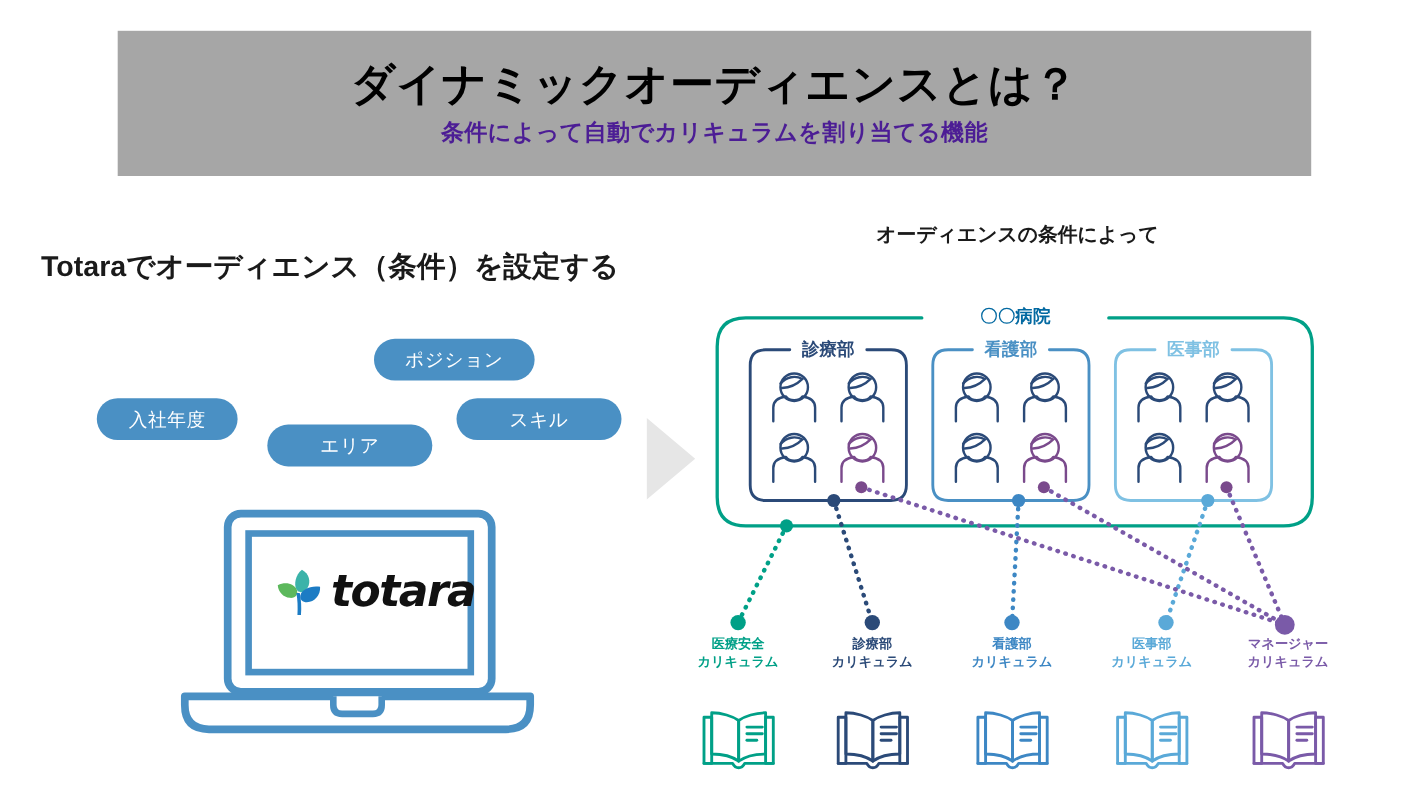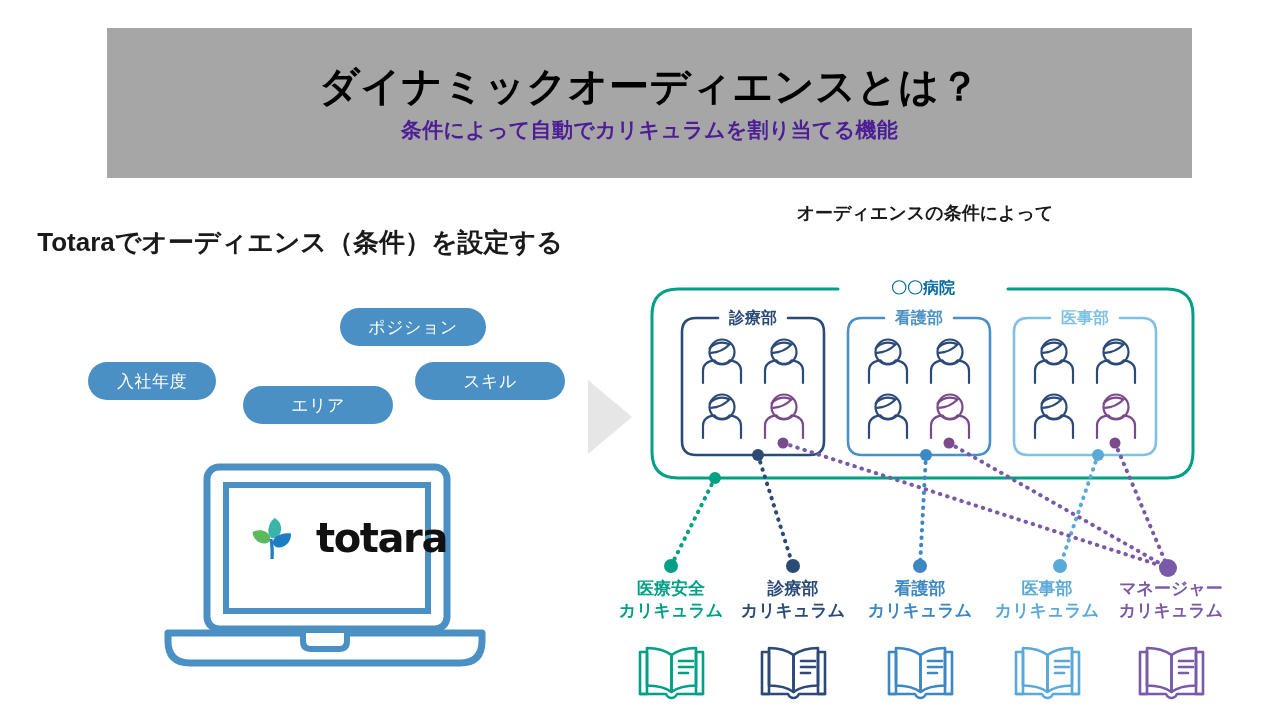--- a/index.html
+++ b/index.html
@@ -7,21 +7,21 @@
     width:1280px;height:720px;
     background:#ffffff;
     font-family:"Liberation Sans","DejaVu Sans",sans-serif;
     overflow:hidden;
     position:relative;
   }
   .stage{position:absolute;left:0;top:0;width:1280px;height:720px;}
 
   
   #header-band{
-    position:absolute;left:107px;top:28px;width:1085px;height:150px;
+    position:absolute;left:107px;top:28px;width:1085px;height:132px;
     background:#a6a6a6;
     display:flex;flex-direction:column;align-items:center;justify-content:center;
   }
   #title-main{
     font-size:40px;font-weight:bold;color:#000000;
     letter-spacing:0.5px;line-height:1.1;margin:0 0 10px 0;white-space:nowrap;
   }
   #title-sub{
     font-size:21px;font-weight:bold;color:#4c1d95;
     letter-spacing:0.3px;line-height:1.1;margin:0;white-space:nowrap;
@@ -53,21 +53,21 @@
   #pill-0{left:175px;top:308px;width:150px;}
   #pill-1{left:340px;top:308px;width:146px;}
   #pill-2{left:88px; top:362px;width:128px;}
   #pill-3{left:243px;top:362px;width:150px;margin-top:24px;}
   #pill-4{left:415px;top:362px;width:150px;}
 
   
   #laptop{position:absolute;left:160px;top:455px;width:330px;height:240px;}
   #totara-logo{
     position:absolute;left:250px;top:515px;
-    display:flex;align-items:center;gap:22px;
+    display:flex;align-items:center;gap:7px;font-style:italic;
   }
   #totara-wordmark{
     font-size:40px;font-weight:bold;color:#111111;letter-spacing:-1.4px;
     font-family:"DejaVu Sans","Liberation Sans",sans-serif;
   }
 
   
   #flow-arrow{position:absolute;left:586px;top:378px;width:50px;height:78px;}
 
   
@@ -77,21 +77,21 @@
   .dept-label{
     position:absolute;font-size:16px;font-weight:bold;white-space:nowrap;
     text-align:center;
   }
   #hospital-label{
     position:absolute;left:843px;top:278px;width:160px;text-align:center;
     font-size:16px;font-weight:bold;color:#0369a1;white-space:nowrap;
   }
   .curr-label{
     position:absolute;width:120px;text-align:center;
-    font-size:17px;font-weight:bold;line-height:1.32;
+    font-size:12px;font-weight:bold;line-height:1.32;
   }
 </style>
 </head>
 <body>
 
 <div class="stage">
 
   <div id="header-band">
     <div id="title-main">ダイナミックオーディエンスとは？</div>
     <div id="title-sub">条件によって自動でカリキュラムを割り当てる機能</div>

